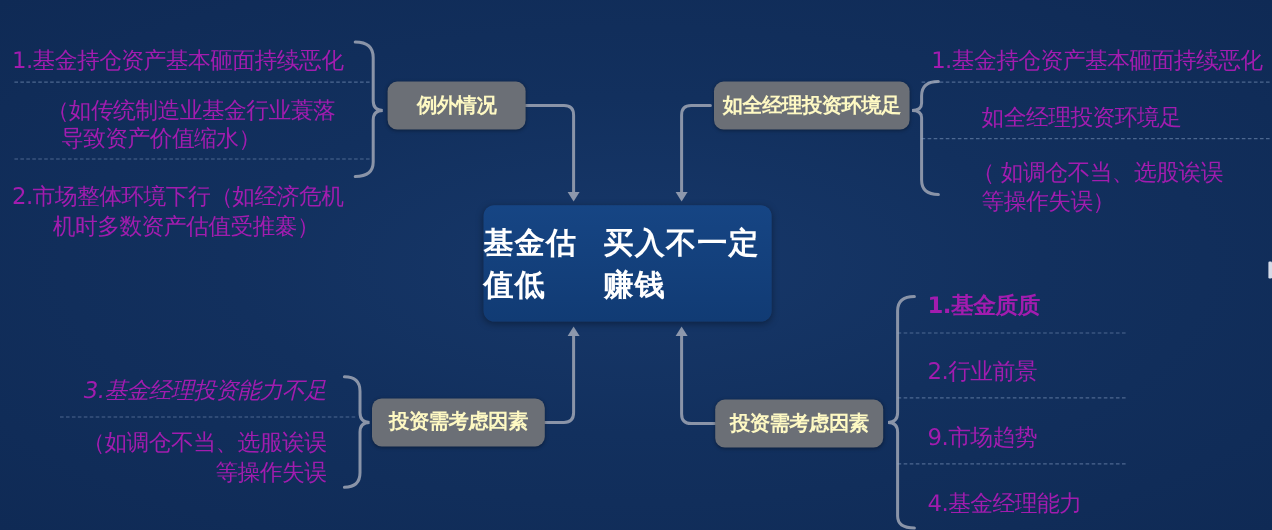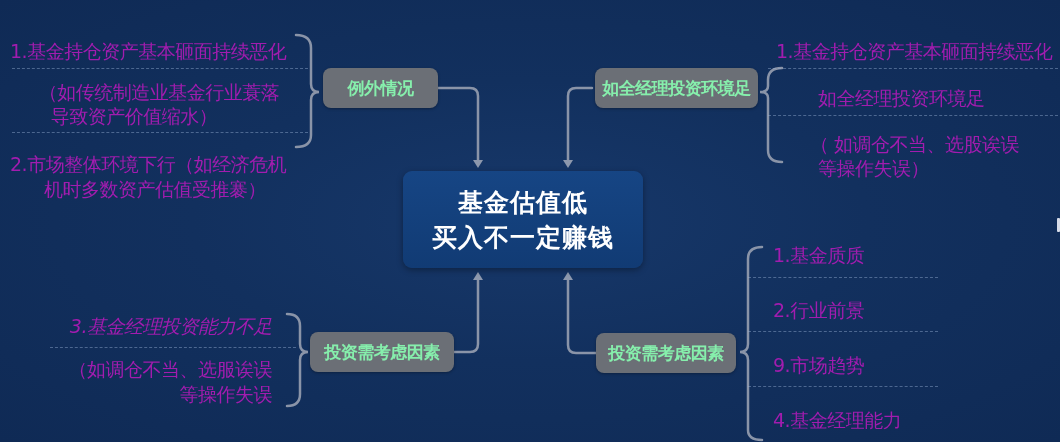--- a/index.html
+++ b/index.html
@@ -22,36 +22,36 @@
     .txt.center { text-align: center; }
     .dash {
       position: absolute;
       height: 0;
       border-top: 1px dashed rgba(150,175,210,0.45);
     }
     .label-box {
       position: absolute;
       background: #6b6f76;
       border-radius: 8px;
-      color: #86efac;
+      color: #fef9c3;
       font-weight: bold;
       font-size: 17px;
       line-height: 40px;
       height: 40px;
       text-align: center;
       white-space: nowrap;
       letter-spacing: -0.5px;
       box-shadow: 0 1px 3px rgba(0,0,0,0.3);
     }
     .center-box {
       position: absolute;
       left: 403px; top: 171px; width: 240px; height: 97px;
       background: linear-gradient(180deg, #164584 0%, #113b74 100%);
       border-radius: 9px;
-      display: flex; flex-direction: column; justify-content: center; align-items: center;
+      display: flex; justify-content: center; align-items: center;
       box-shadow: 0 2px 6px rgba(0,0,0,0.35);
     }
     .center-box span {
       font-size: 25px; line-height: 35px; font-weight: bold; color: #ffffff;
       letter-spacing: 1px;
     }
     svg.lines { position: absolute; left: 0; top: 0; }
     .edge {
       position: absolute; right: 0; top: 218px; width: 3px; height: 14px;
       background: #d6dbe8; border-radius: 1px;
@@ -125,19 +125,19 @@
 
 <div>
   <div class="txt right" style="left:20px; top:313px; width:252px;font-style:italic;">3.基金经理投资能力不足</div>
   <div class="txt right" style="left:20px; top:356px; width:252px;">（如调仓不当、选服诶误</div>
   <div class="txt right" style="left:20px; top:381px; width:252px;">等操作失误</div>
   <div class="label-box" style="left:310px; top:332px; width:144px;">投资需考虑因素</div>
 </div>
 
 <div>
   <div class="label-box" style="left:596px; top:333px; width:140px;">投资需考虑因素</div>
-  <div class="txt" style="left:773px; top:242px;">1.基金质质</div>
+  <div class="txt" style="left:773px; top:242px;font-weight:bold;">1.基金质质</div>
   <div class="txt" style="left:773px; top:297px;">2.行业前景</div>
   <div class="txt" style="left:773px; top:352px;">9.市场趋势</div>
   <div class="txt" style="left:773px; top:407px;">4.基金经理能力</div>
 </div>
 
 <div class="edge"></div>
 
 </body></html>

